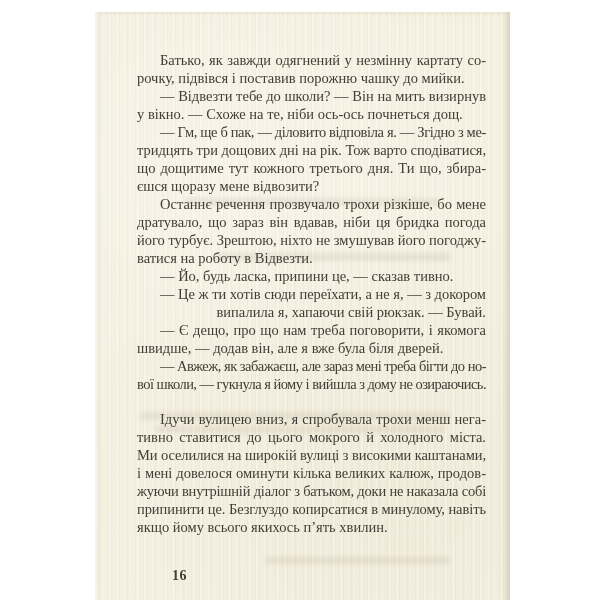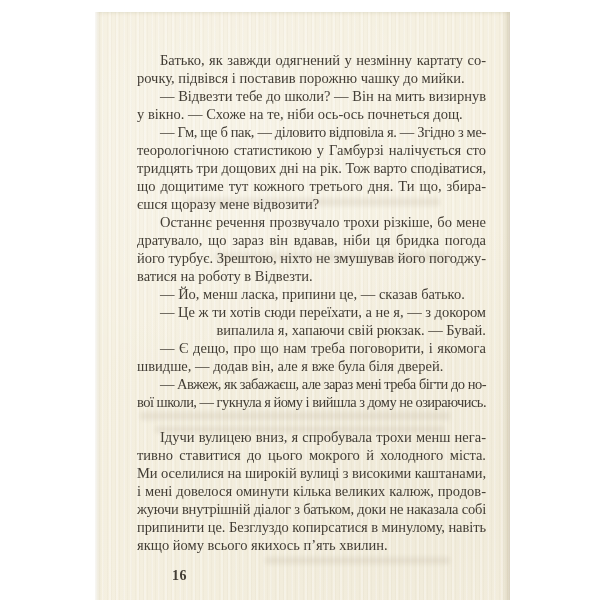--- a/index.html
+++ b/index.html
@@ -73,33 +73,32 @@
         <div class="para">
           <div class="line indent" style="word-spacing: 0.915179px; letter-spacing: 0px;"><span>Батько, як завжди одягнений у незмінну картату со-</span></div>
           <div class="line" style="word-spacing: 0px; letter-spacing: 0px;"><span>рочку, підвівся і поставив порожню чашку до мийки.</span></div>
         </div>
         <div class="para">
           <div class="line indent" style="word-spacing: 0.0399306px; letter-spacing: 0px;"><span>— Відвезти тебе до школи? — Він на мить визирнув</span></div>
           <div class="line" style="word-spacing: 0px; letter-spacing: 0px;"><span>у вікно. — Схоже на те, ніби ось-ось почнеться дощ.</span></div>
         </div>
         <div class="para">
           <div class="line indent" style="word-spacing: 0px; letter-spacing: -0.35706px; text-align: right;"><span>— Гм, ще б пак, — діловито відповіла я. — Згідно з ме-</span></div>
-          <div class="line" style="word-spacing: 1.30625px; letter-spacing: 0px;"><span>теорологічною статистикою у Гамбурзі налічується сто</span></div>
           <div class="line" style="word-spacing: 0px; letter-spacing: -0.0403409px;"><span>тридцять три дощових дні на рік. Тож варто сподіватися,</span></div>
           <div class="line" style="word-spacing: 1.39844px; letter-spacing: 0px;"><span>що дощитиме тут кожного третього дня. Ти що, збира-</span></div>
           <div class="line" style="word-spacing: 0px; letter-spacing: 0px;"><span>єшся щоразу мене відвозити?</span></div>
         </div>
         <div class="para">
           <div class="line indent" style="word-spacing: 0.677083px; letter-spacing: 0px;"><span>Останнє речення прозвучало трохи різкіше, бо мене</span></div>
           <div class="line" style="word-spacing: 2.05859px; letter-spacing: 0px;"><span>дратувало, що зараз він вдавав, ніби ця бридка погода</span></div>
           <div class="line" style="word-spacing: 0px; letter-spacing: -0.00147406px;"><span>його турбує. Зрештою, ніхто не змушував його погоджу-</span></div>
           <div class="line" style="word-spacing: 0px; letter-spacing: 0px;"><span>ватися на роботу в Відвезти.</span></div>
         </div>
         <div class="para">
-          <div class="line indent" style="word-spacing: 0px; letter-spacing: 0px;"><span>— Йо, менш ласка, припини це, — сказав батько.</span></div>
+          <div class="line indent" style="word-spacing: 0px; letter-spacing: 0px;"><span>— Йо, будь ласка, припини це, — сказав тивно.</span></div>
         </div>
         <div class="para">
           <div class="line indent" style="word-spacing: 0px; letter-spacing: -0.0226716px;"><span>— Це ж ти хотів сюди переїхати, а не я, — з докором</span></div>
           <div class="line" style="word-spacing: 0px; letter-spacing: 0px; text-align: right;"><span>випалила я, хапаючи свій рюкзак. — Бувай.</span></div>
         </div>
         <div class="para">
           <div class="line indent" style="word-spacing: 0.890625px; letter-spacing: 0px;"><span>— Є дещо, про що нам треба поговорити, і якомога</span></div>
           <div class="line" style="word-spacing: 0px; letter-spacing: 0px;"><span>швидше, — додав він, але я вже була біля дверей.</span></div>
         </div>
         <div class="para">

